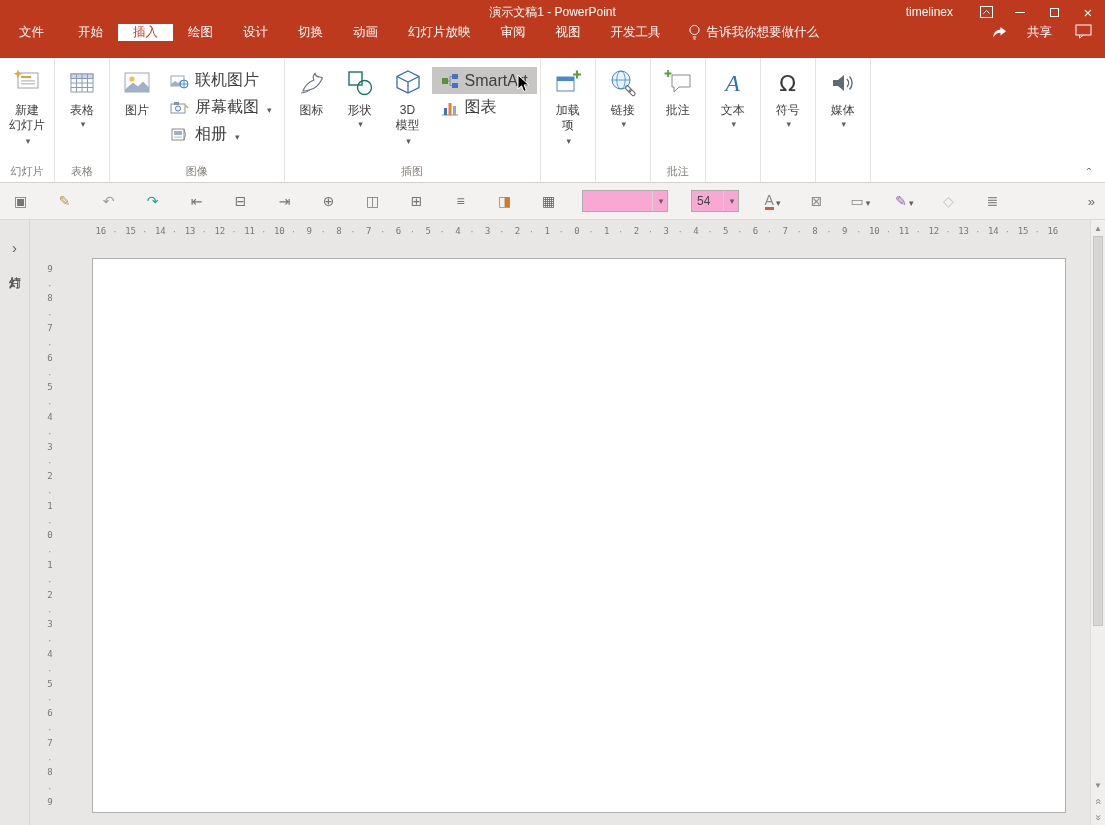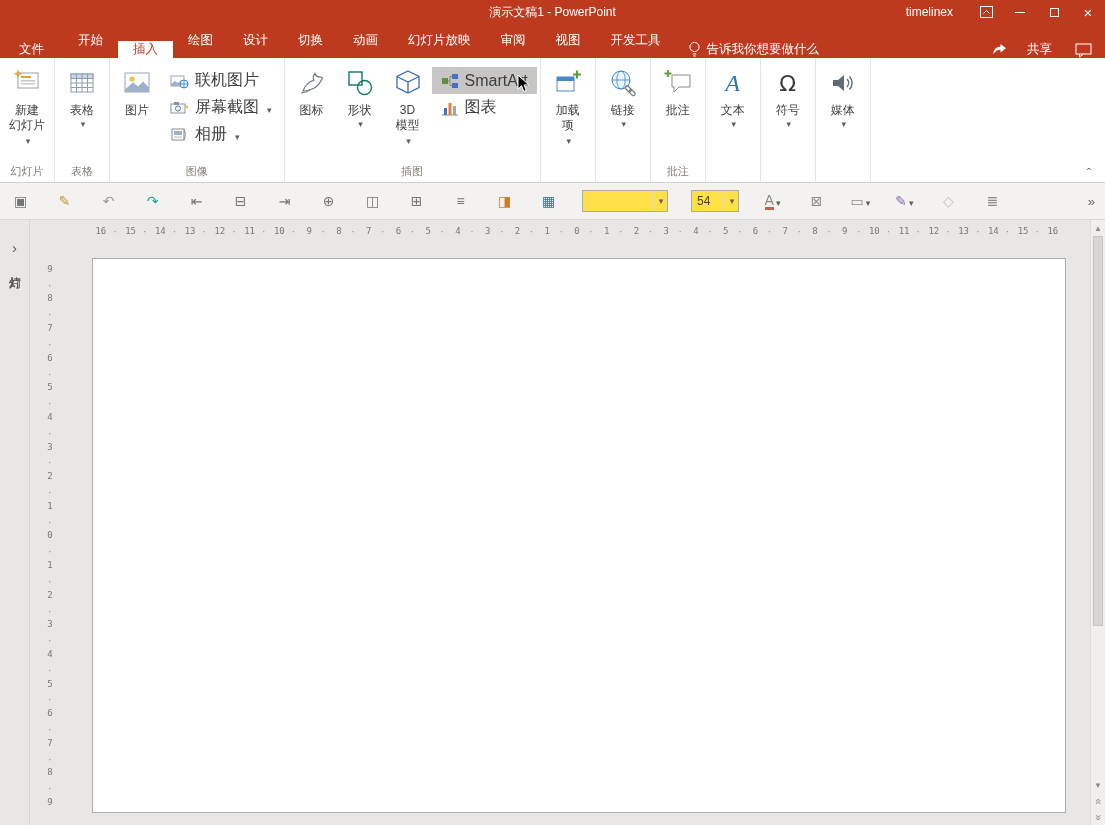--- a/index.html
+++ b/index.html
@@ -11,24 +11,24 @@
   .titlebar{height:24px;background:var(--accent);color:#fff;font-size:12px;display:flex;align-items:center;position:relative;flex:0 0 auto;}
   .titlebar .title{position:absolute;left:0;right:0;text-align:center;pointer-events:none;}
   .tb-right{margin-left:auto;display:flex;align-items:center;height:100%;z-index:1;}
   .tb-right .user{margin-right:16px;}
   .wc{width:34px;height:100%;display:flex;align-items:center;justify-content:center;cursor:pointer;}
   .wc .bar{width:10px;height:1px;background:#fff;display:block;}
   .wc .box{width:9px;height:9px;border:1px solid #fff;display:block;}
   .wc.closebtn{font-size:15px;line-height:1;}
 
   
-  .tabrow{height:34px;background:var(--accent);display:flex;align-items:flex-end;color:#fff;font-size:12.5px;flex:0 0 auto;}
+  .tabrow{height:34px;background:var(--accent);display:flex;align-items:flex-start;color:#fff;font-size:12.5px;flex:0 0 auto;}
   .tab{padding:0 15px;display:flex;align-items:center;cursor:pointer;white-space:nowrap;}
   .tab.file{padding:0 19px;}
-  .tab.active{background:#fff;color:var(--accent);margin-top:18px;}
+  .tab.active{background:#fff;color:var(--accent);}
   .tellme{display:flex;align-items:center;gap:6px;padding:0 12px;white-space:nowrap;cursor:text;}
   .tabspacer{flex:1;}
   .sharebtn{display:flex;align-items:center;gap:20px;padding:0 10px;cursor:pointer;white-space:nowrap;}
   .fbbtn{padding:0 13px;display:flex;align-items:center;cursor:pointer;}
 
   
   .ribbon{height:125px;background:#fff;border-bottom:1px solid #D4D0CB;display:flex;position:relative;flex:0 0 auto;}
   .rgroup{display:flex;flex-direction:column;border-right:1px solid #E6E4E0;}
   .rgroup.spacer{border-right:none;flex:1;}
   .rcontent{flex:1;display:flex;align-items:stretch;padding:2px 3px 0;}
@@ -45,21 +45,21 @@
   .smallbtn.hl{background:#C7C6C5;}
   .texticon{font-family:"Liberation Serif","DejaVu Serif",serif;font-style:italic;color:#2E75B6;font-size:24px;}
   .omegicon{color:#3A3A3A;font-size:22px;font-family:"DejaVu Sans",sans-serif;}
   .collapse-ribbon{position:absolute;right:14px;bottom:1px;font-size:13px;color:#6B6B6B;cursor:pointer;line-height:14px;}
 
   
   .toolbar{height:37px;background:#F4F2F0;border-bottom:1px solid #DBD9D5;display:flex;align-items:center;padding:0 10px;gap:23px;flex:0 0 auto;}
   .ticon{width:21px;height:24px;display:flex;align-items:center;justify-content:center;font-size:14px;cursor:pointer;flex:0 0 auto;}
   .ticon .g{line-height:1;}
   .ticon[data-name="font-color-icon"] .g{border-bottom:3px solid #C86048;padding-bottom:0;}
-  .combo{height:22px;border:1px solid #ACACAC;background:#fde047;display:flex;align-items:center;font-size:12px;color:#444;cursor:pointer;flex:0 0 auto;}
+  .combo{height:22px;border:1px solid #ACACAC;background:#f9a8d4;display:flex;align-items:center;font-size:12px;color:#444;cursor:pointer;flex:0 0 auto;}
   .combo .val{flex:1;padding:0 5px;overflow:hidden;white-space:nowrap;}
   .combo .carr{width:15px;text-align:center;color:#777;font-size:9px;border-left:1px solid #D6D6D6;align-self:stretch;display:flex;align-items:center;justify-content:center;}
   .combo.fname{width:86px;}
   .combo.fsize{width:48px;}
   .overflowbtn{margin-left:auto;color:#6B6B6B;font-size:13px;cursor:pointer;flex:0 0 auto;}
 
   
   .workspace{flex:1;display:flex;min-height:0;}
   .slidepane{width:30px;background:#E8E7E5;border-right:1px solid #D8D6D2;display:flex;flex-direction:column;align-items:center;flex:0 0 auto;}
   .slidepane .expand{margin-top:20px;color:#5F5F5F;font-size:15px;cursor:pointer;line-height:1;}

